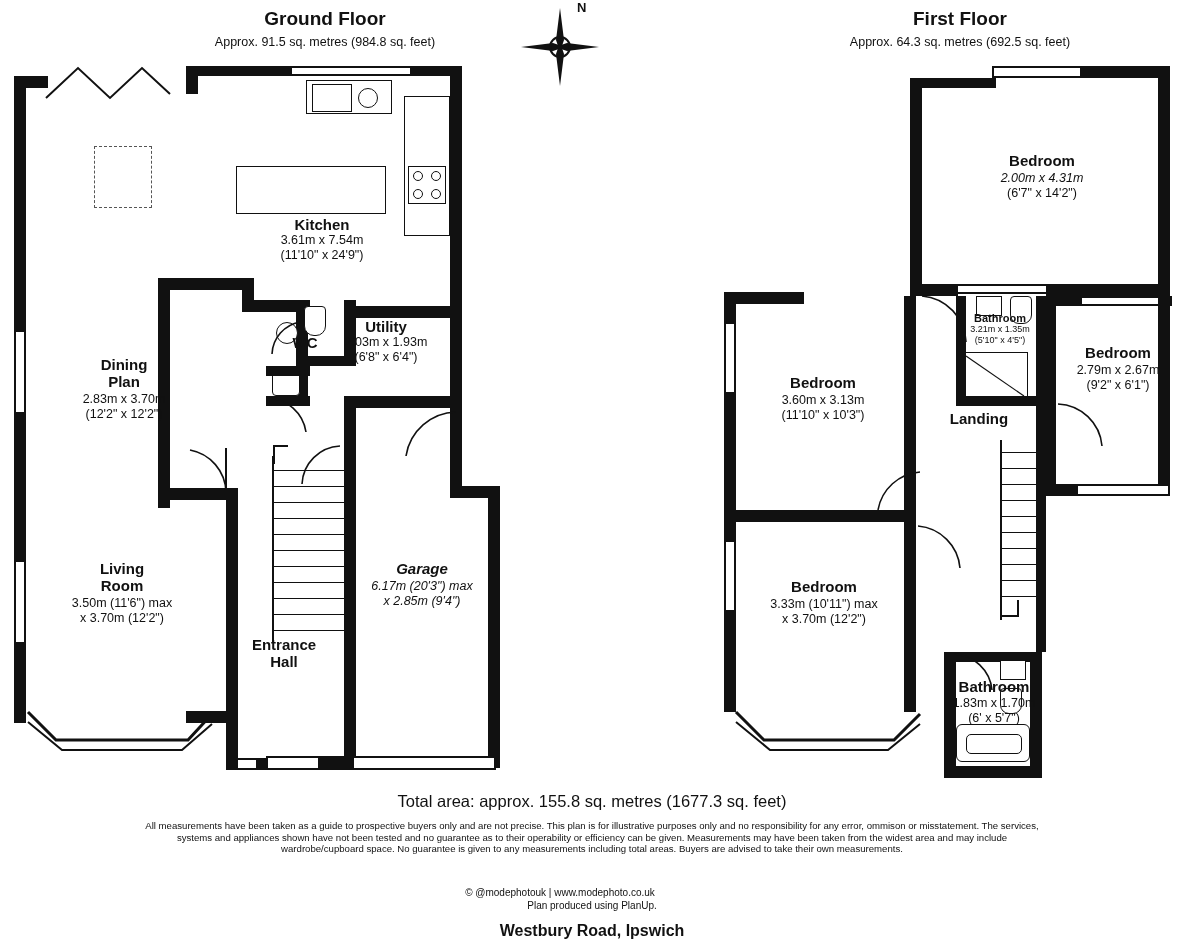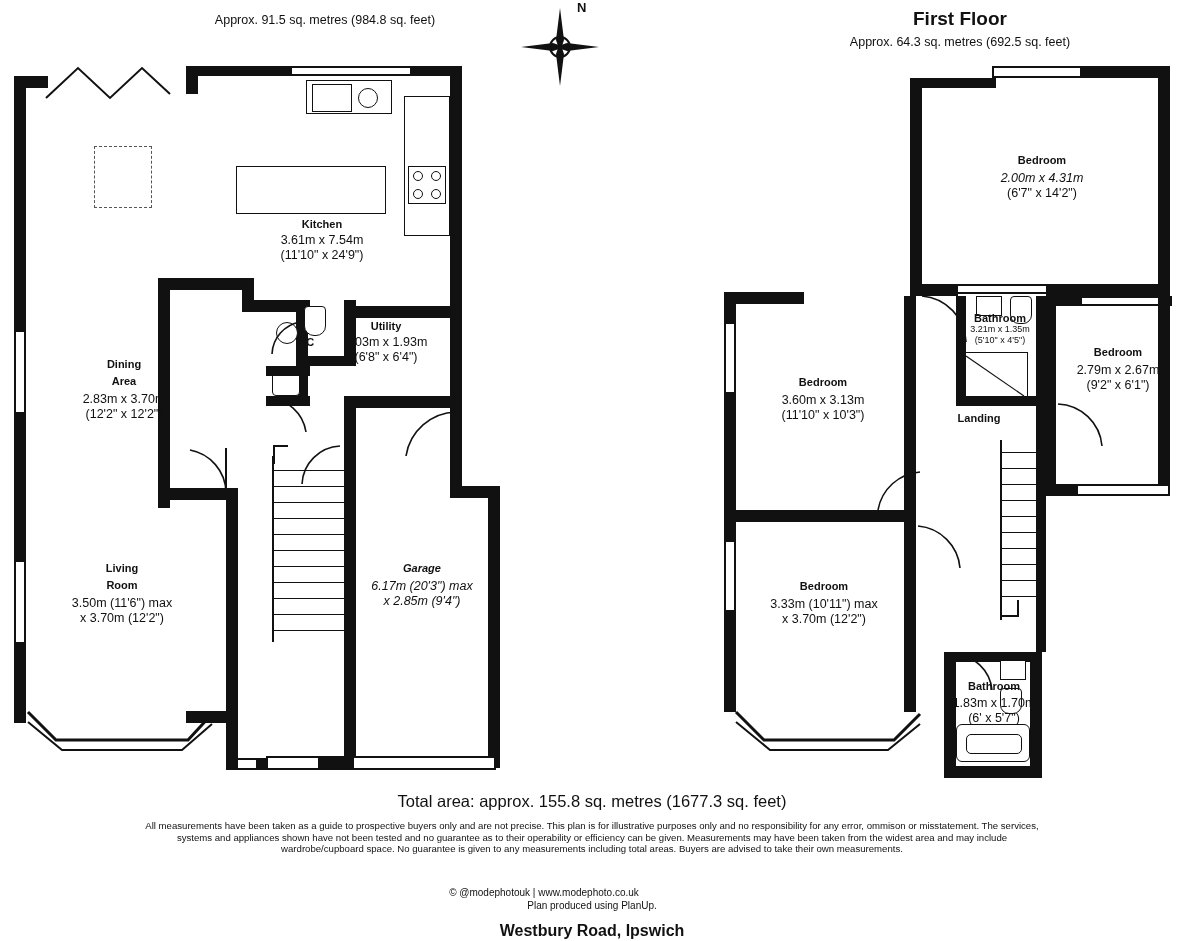--- a/index.html
+++ b/index.html
@@ -8,41 +8,42 @@
     background:#ffffff;
     font-family:"Liberation Sans", sans-serif;
     color:#111111;
     position:relative;
     overflow:hidden;
   }
   .abs{position:absolute;}
   .ctr{text-align:center;}
   .title{font-size:19px;font-weight:bold;}
   .subtitle{font-size:12.5px;}
-  .roomname{font-size:11px;font-weight:bold;line-height:17px;}
+  .roomname{font-size:15px;font-weight:bold;line-height:17px;}
   .roomdim{font-size:12.5px;line-height:15px;}
   .small-name{font-size:11px;font-weight:bold;line-height:12px;}
   .small-dim{font-size:9px;line-height:10.5px;}
   .total{font-size:16.5px;}
   .disclaimer{font-size:9.6px;line-height:11.6px;color:#111;}
   .credit{font-size:10px;line-height:13px;}
   .address{font-size:16px;font-weight:bold;}
 
   
   .w{position:absolute;background:#111111;}
   .win{position:absolute;border:2px solid #111;background:#fff;box-sizing:border-box;}
   .fix{position:absolute;border:1.6px solid #111;box-sizing:border-box;background:#fff;}
   .fix-r{position:absolute;border:1.6px solid #111;box-sizing:border-box;background:#fff;border-radius:50%;}
   .dash{position:absolute;border:1.4px dashed #555;box-sizing:border-box;}
   .stair-step{position:absolute;background:#111;height:1.4px;}
 </style>
 </head>
 <body>
 
 <div class="abs ctr" style="left:60px;top:8px;width:530px;">
+  <div class="title">Ground Floor</div>
   <div class="subtitle" style="margin-top:5px;">Approx. 91.5 sq. metres (984.8 sq. feet)</div>
 </div>
 
 <div class="abs" style="left:515px;top:2px;width:90px;height:90px;">
   <svg width="90" height="90" viewBox="0 0 90 90">
     <polygon points="45,6 49,38 45,50 41,38" fill="#111"></polygon>
     <polygon points="45,84 49,52 45,40 41,52" fill="#111"></polygon>
     <polygon points="6,45 38,49 50,45 38,41" fill="#111"></polygon>
     <polygon points="84,45 52,49 40,45 52,41" fill="#111"></polygon>
     <circle cx="45" cy="45" r="10" fill="none" stroke="#111" stroke-width="2"></circle>
@@ -179,32 +180,36 @@
     <div class="roomdim">2.03m x 1.93m</div>
     <div class="roomdim">(6'8" x 6'4")</div>
   </div>
 
   <div class="abs ctr" style="left:270px;top:334px;width:70px;">
     <div class="roomname">WC</div>
   </div>
 
   <div class="abs ctr" style="left:38px;top:356px;width:172px;">
     <div class="roomname">Dining</div>
-    <div class="roomname">Area</div>
+    <div class="roomname">Plan</div>
     <div class="roomdim" style="margin-top:2px;">2.83m x 3.70m</div>
     <div class="roomdim">(12'2" x 12'2")</div>
   </div>
 
   <div class="abs ctr" style="left:36px;top:560px;width:172px;">
     <div class="roomname">Living</div>
     <div class="roomname">Room</div>
     <div class="roomdim" style="margin-top:2px;">3.50m (11'6") max</div>
     <div class="roomdim">x 3.70m (12'2")</div>
   </div>
 
+  <div class="abs ctr" style="left:212px;top:636px;width:144px;">
+    <div class="roomname">Entrance</div>
+    <div class="roomname">Hall</div>
+  </div>
 
   <div class="abs ctr" style="left:348px;top:560px;width:148px;font-style:italic;">
     <div class="roomname">Garage</div>
     <div class="roomdim" style="margin-top:2px;">6.17m (20'3") max</div>
     <div class="roomdim">x 2.85m (9'4")</div>
   </div>
 </div>
 
 <div class="abs" style="left:700px;top:0;width:484px;height:790px;">
 
@@ -337,16 +342,16 @@
   </div>
 </div>
 
 <div class="abs ctr" style="left:0;top:792px;width:1184px;"></div>
 <div class="abs ctr" style="left:0;top:792px;width:1184px;pointer-events:none;">
   <span class="total">Total area: approx. 155.8 sq. metres (1677.3 sq. feet)</span>
 </div>
 
 <div class="abs ctr disclaimer" style="left:142px;top:820px;width:900px;">All measurements have been taken as a guide to prospective buyers only and are not precise. This plan is for illustrative purposes only and no responsibility for any error, ommison or misstatement. The services, systems and appliances shown have not been tested and no guarantee as to their operability or efficiency can be given. Measurements may have been taken from the widest area and may include wardrobe/cupboard space. No guarantee is given to any measurements including total areas. Buyers are advised to take their own measurements.</div>
 
-<div class="abs ctr credit" style="left:0;top:886px;width:1088px;">© @modephotouk | www.modephoto.co.uk</div>
+<div class="abs ctr credit" style="left:16px;top:886px;width:1088px;">© @modephotouk | www.modephoto.co.uk</div>
 <div class="abs ctr credit" style="left:0;top:899px;width:1184px;">Plan produced using PlanUp.</div>
 
 <div class="abs ctr address" style="left:0;top:922px;width:1184px;">Westbury Road, Ipswich</div>
 
 </body></html>

